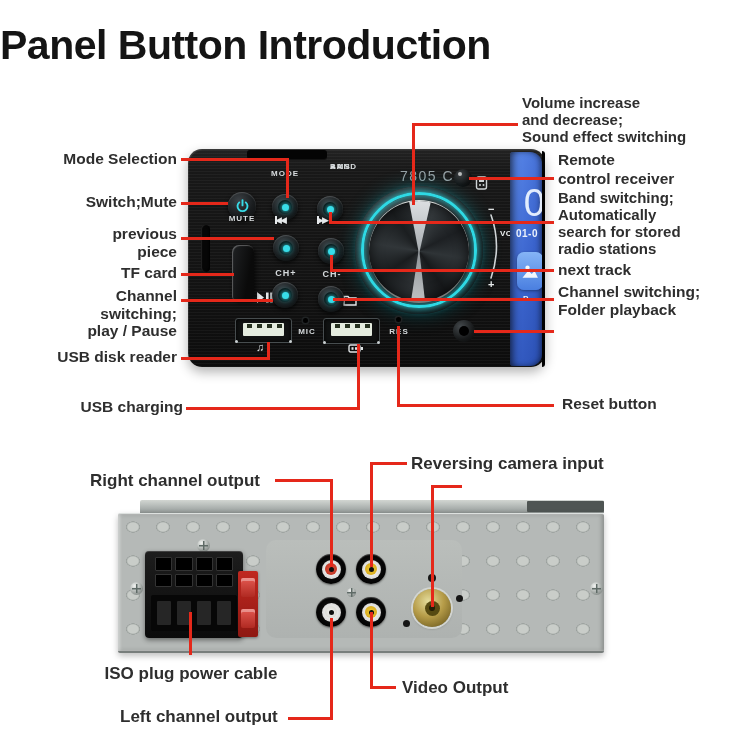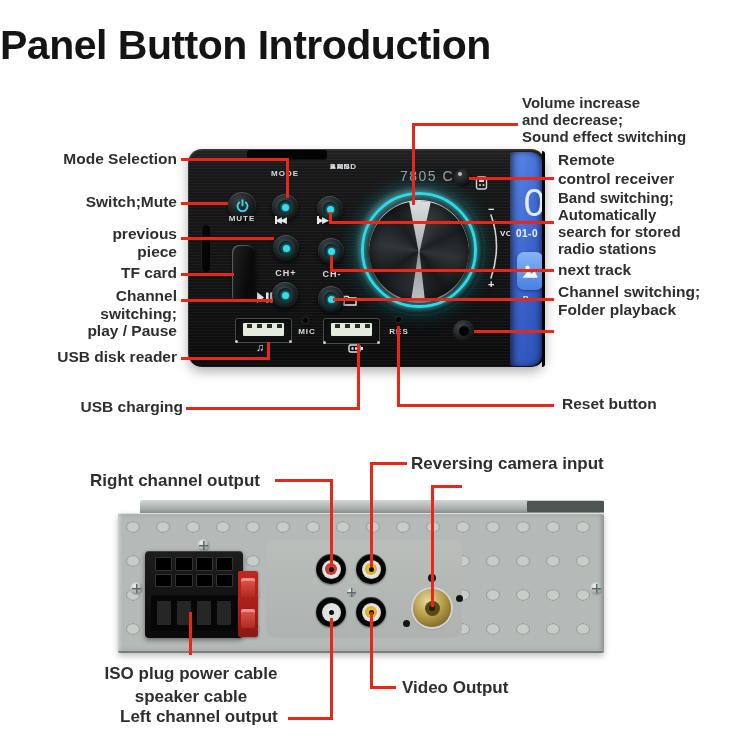--- a/index.html
+++ b/index.html
@@ -488,21 +488,20 @@
     </div>
 
   <div class="lbl big" style="left:90px;top:472px;">
       <span class="ln">Right channel output</span>
     </div>
   <div class="lbl big" style="left:411px;top:455px;">
       <span class="ln">Reversing camera input</span>
     </div>
   <div class="lbl big center" style="left:85px;top:655px;width:212px;line-height:1.25;margin-top:8px;">
       <span class="ln">ISO plug power cable</span>
-      <span class="ln">speaker cable</span>
     </div>
   <div class="lbl big" style="left:402px;top:679px;">
       <span class="ln">Video Output</span>
     </div>
   <div class="lbl big" style="left:120px;top:708px;">
       <span class="ln">Left channel output</span>
     </div>
 
 </div>
 

